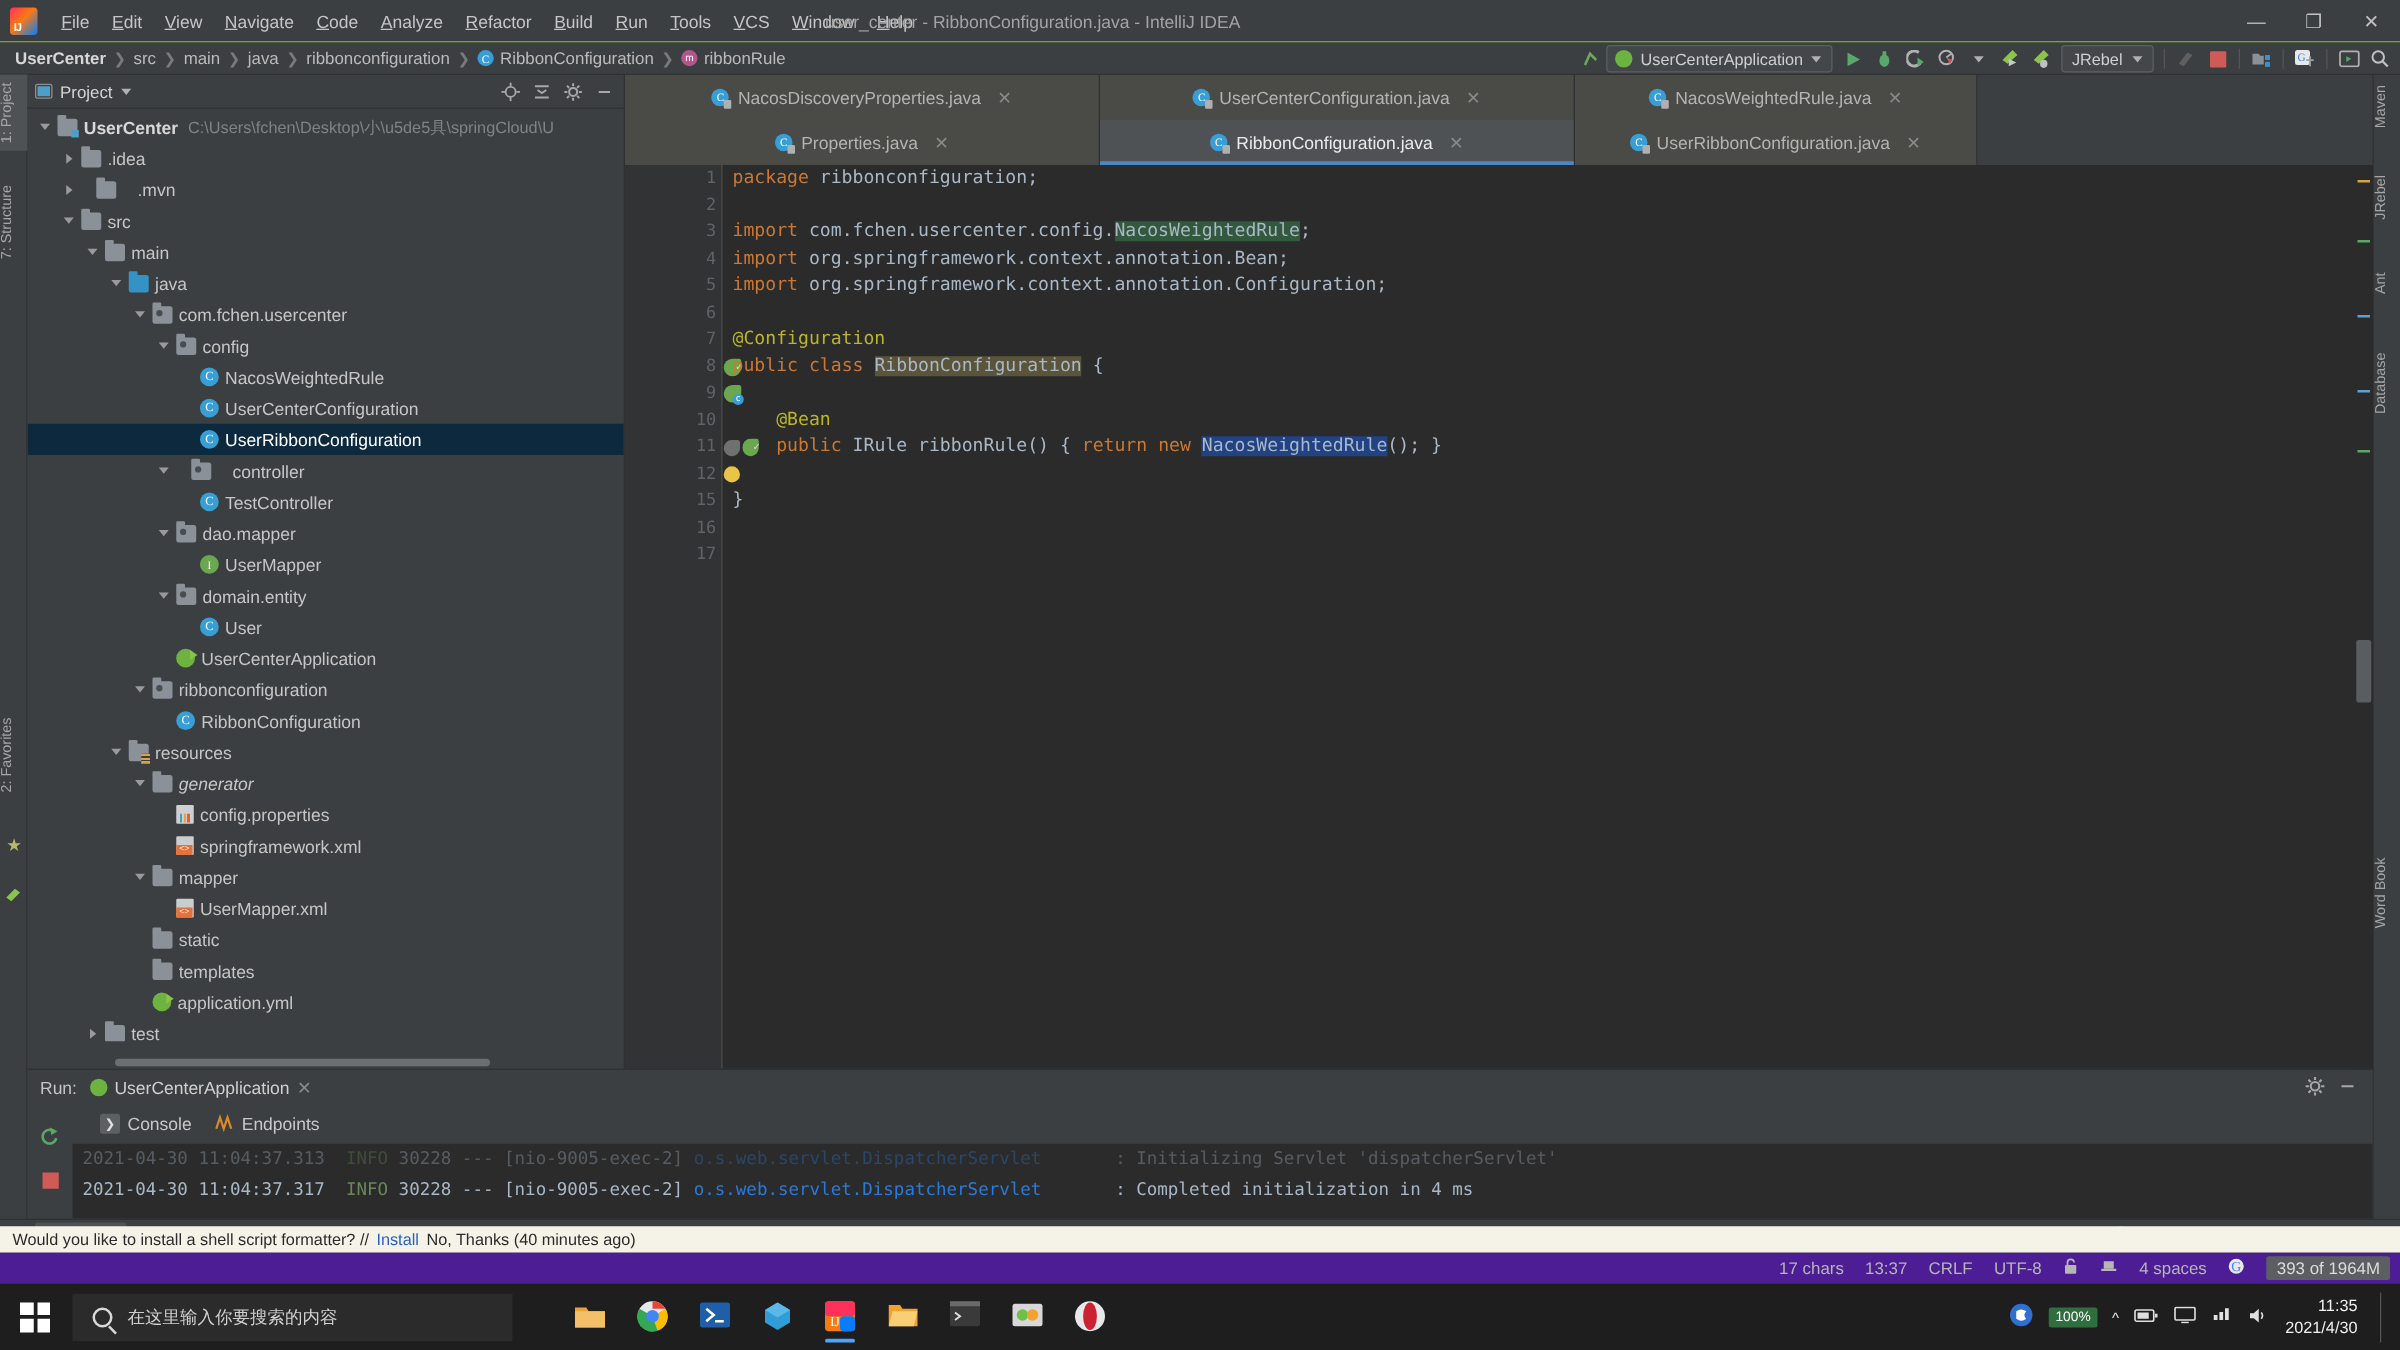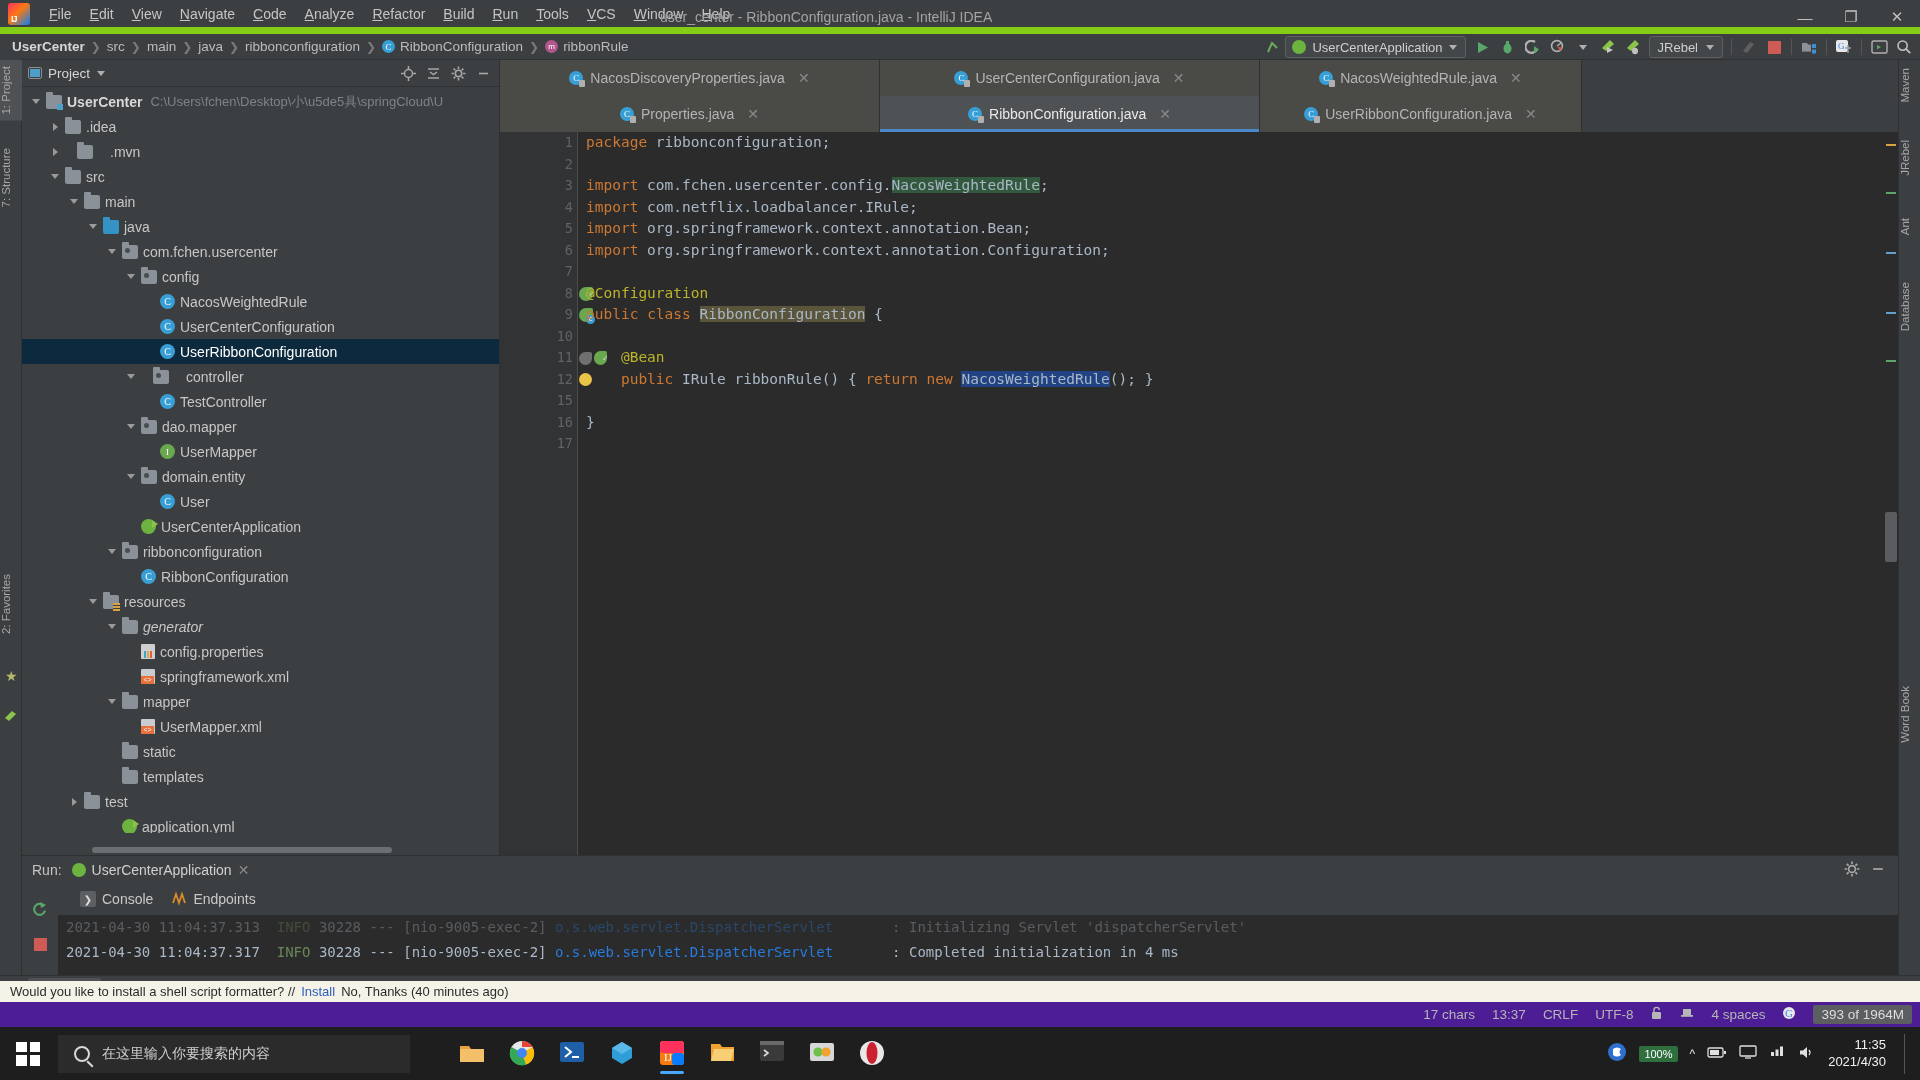--- a/index.html
+++ b/index.html
@@ -8,21 +8,21 @@
     font-family:"Liberation Sans", sans-serif;
     background:#3c3f41; color:#bbbbbb;
     font-size:13px;
     -webkit-font-smoothing:antialiased;
   }
   .app{ position:relative; width:1920px; height:1080px; background:#3c3f41; }
 
   
   .menubar{
     height:34px; background:#3c3f41; display:flex; align-items:center;
-    padding-left:8px; position:relative; border-bottom:7px solid #84cc16;
+    padding-left:8px; position:relative; border-bottom:1px solid #84cc16;
   }
   .ij-logo{
     width:22px;height:22px;margin-right:10px;flex:0 0 auto;border-radius:3px;
     background:linear-gradient(135deg,#fe315d 0%,#f97a12 45%,#087cfa 100%);
     position:relative;
   }
   .ij-logo:after{
     content:"IJ"; position:absolute; left:3px; bottom:1px; font-size:9px;
     color:#fff; font-weight:bold; letter-spacing:-1px;
   }
@@ -622,29 +622,29 @@
         <div class="trow" style="padding-left: 84px;">
           <span class="arrow "></span>
           <span class="fic folder"></span>
           <span class="tname">static</span>
         </div>
         <div class="trow" style="padding-left: 84px;">
           <span class="arrow "></span>
           <span class="fic folder"></span>
           <span class="tname">templates</span>
         </div>
+        <div class="trow" style="padding-left: 84px;">
+          <span class="arrow "></span>
+          <span class="springic"></span>
+          <span class="tname">application.yml</span>
+        </div>
         <div class="trow" style="padding-left: 46px;">
           <span class="arrow r"></span>
           <span class="fic folder"></span>
           <span class="tname">test</span>
-        </div>
-        <div class="trow" style="padding-left: 84px;">
-          <span class="arrow "></span>
-          <span class="springic"></span>
-          <span class="tname">application.yml</span>
         </div>
       </div>
     <div class="pp-scroll"></div>
   </div>
 
   <div class="editor">
     <div class="tabrows" id="tabs-host">
         <div class="tabrow">
           <div class="tab" style="width: 380px;">
             <span class="tabic">C</span>
@@ -704,21 +704,20 @@
               <span class="bulb"></span>
             </span></div>
           <div class="gln">15</div>
           <div class="gln">16</div>
           <div class="gln">17</div>
         </div>
       <div class="codecol" id="code-host">
           <div class="cline"><span class="kw">package</span><span> ribbonconfiguration;</span></div>
           <div class="cline">&nbsp;</div>
           <div class="cline"><span class="kw">import</span><span> com.fchen.usercenter.config.</span><span class="hl2">NacosWeightedRule</span><span>;</span></div>
-          <div class="cline"><span class="kw">import</span><span> com.netflix.loadbalancer.IRule;</span></div>
           <div class="cline"><span class="kw">import</span><span> org.springframework.context.annotation.Bean;</span></div>
           <div class="cline"><span class="kw">import</span><span> org.springframework.context.annotation.Configuration;</span></div>
           <div class="cline">&nbsp;</div>
           <div class="cline"><span class="ann">@Configuration</span></div>
           <div class="cline"><span class="kw">public</span><span> </span><span class="kw">class</span><span> </span><span class="hl">RibbonConfiguration</span><span> {</span></div>
           <div class="cline">&nbsp;</div>
           <div class="cline"><span class="ann">    @Bean</span></div>
           <div class="cline"><span>    </span><span class="kw">public</span><span> IRule ribbonRule() { </span><span class="kw">return</span><span> </span><span class="kw">new</span><span> </span><span class="selhl">NacosWeightedRule</span><span>(); }</span></div>
           <div class="cline">&nbsp;</div>
           <div class="cline"><span>}</span></div>

